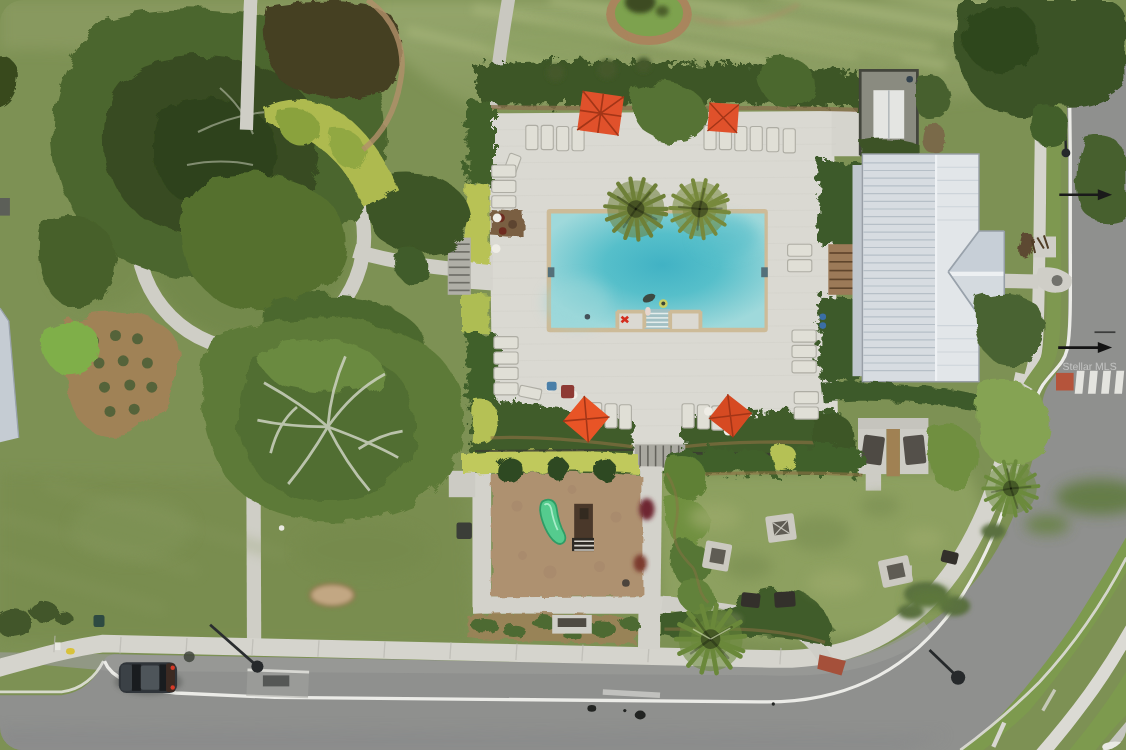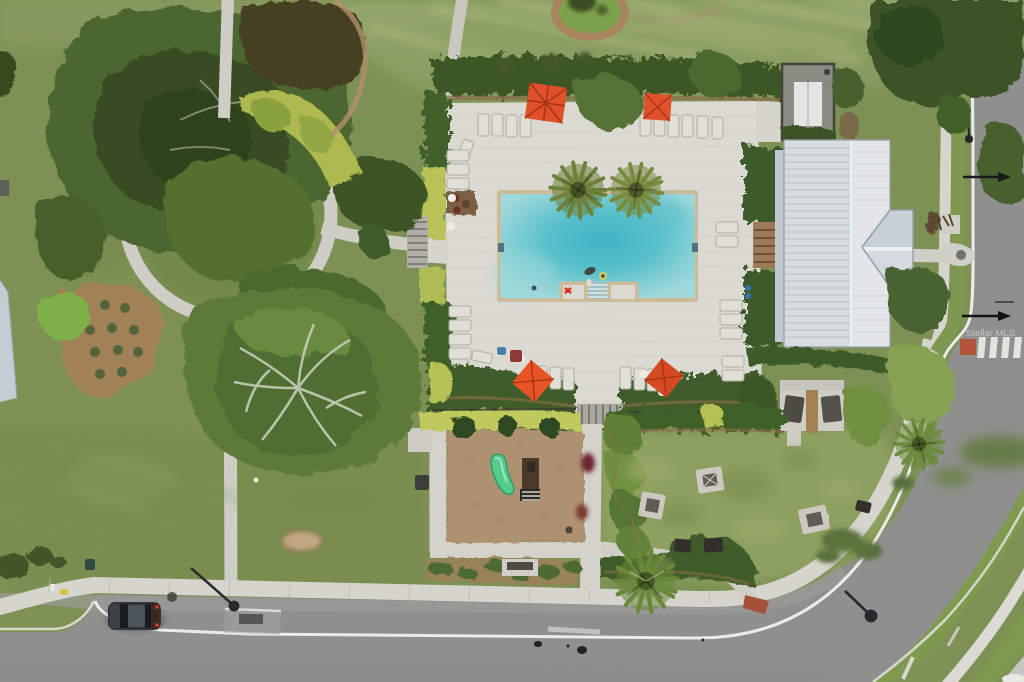--- a/index.html
+++ b/index.html
@@ -1,16 +1,16 @@
 <!DOCTYPE html>
 <html><head>
 <meta charset="utf-8">
 <style>
   html,body{margin:0;padding:0;background:#7d9154;font-family:"Liberation Sans",sans-serif;}
-  #scene{width:1024px;height:682px;overflow:hidden;position:relative;}
+  #scene{width:1024px;height:682px;overflow:hidden;position:relative;border-radius:21px;}
 </style>
 </head>
 <body>
 <div id="scene">
 <svg width="1024" height="682" viewBox="0 0 1024 682">
 <defs>
   <filter id="b2" x="-30%" y="-30%" width="160%" height="160%">
           <feGaussianBlur stdDeviation="2"></feGaussianBlur>
         </filter>
   <filter id="b4" x="-40%" y="-40%" width="180%" height="180%">

